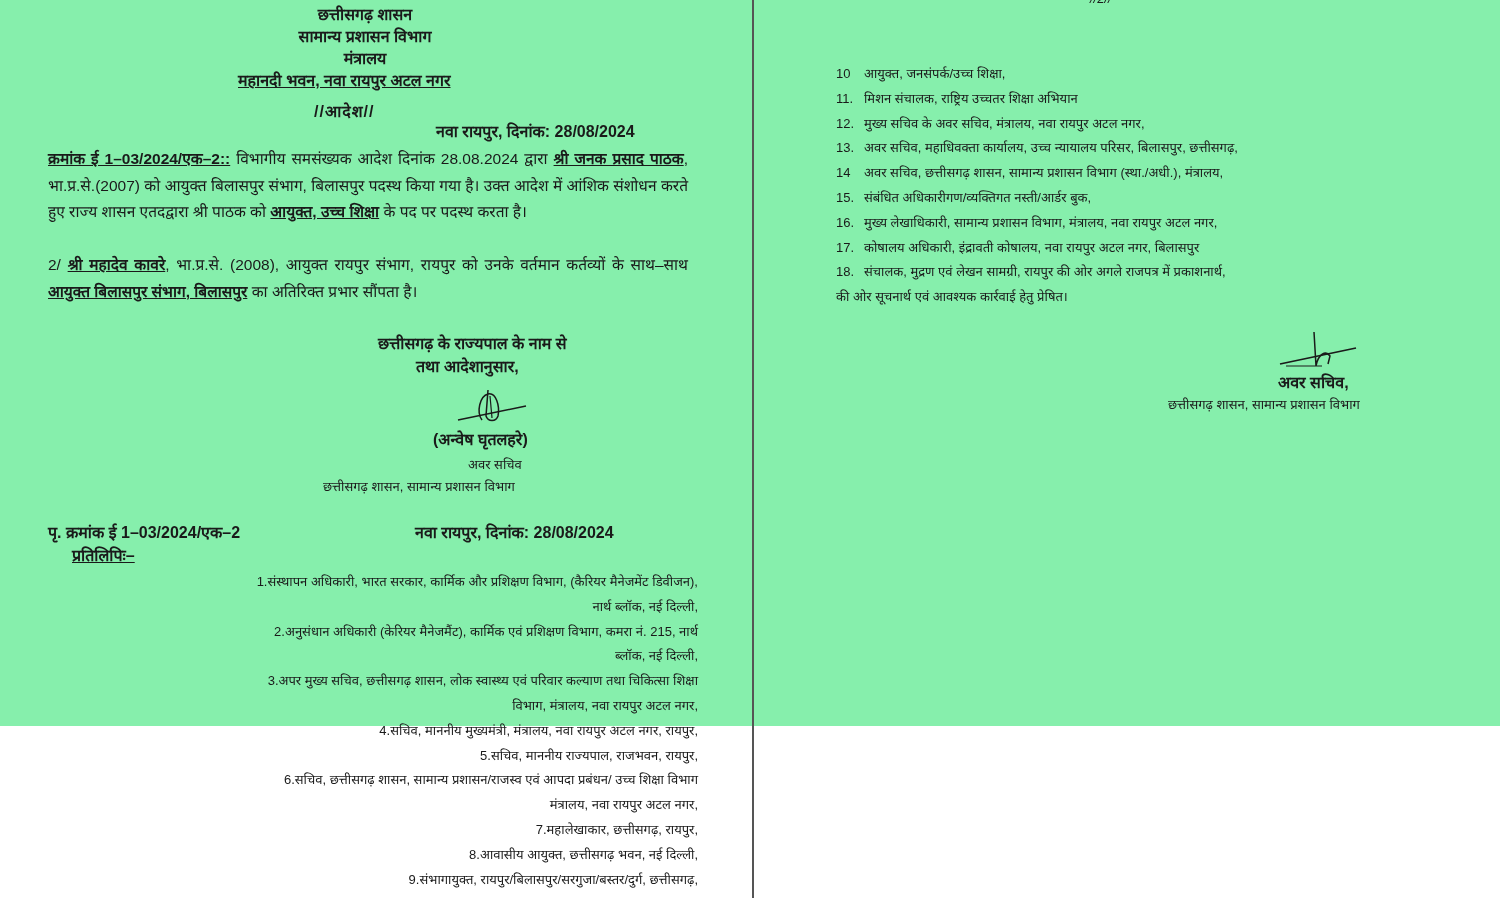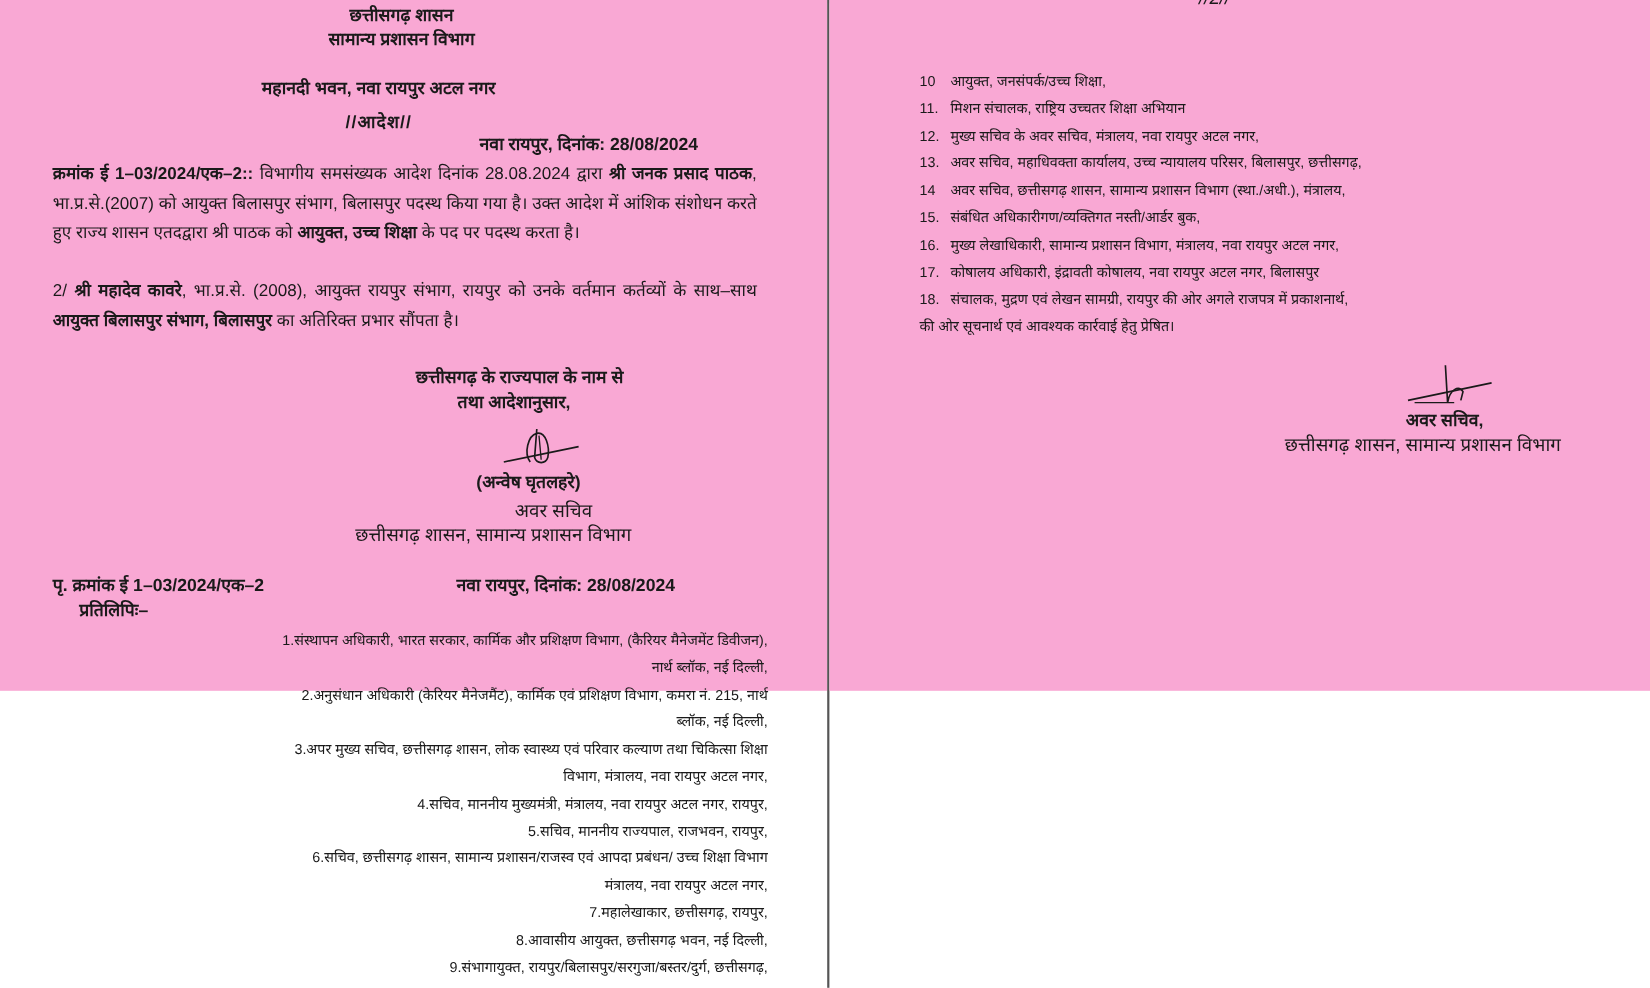--- a/index.html
+++ b/index.html
@@ -1,32 +1,32 @@
 <!DOCTYPE html>
 <html><head>
   <meta charset="utf-8">
   <style>
     html, body { margin: 0; padding: 0; }
     body {
       width: 1500px; height: 898px; overflow: hidden; position: relative;
       background: #ffffff; color: #1a1a1a;
       font-family: "Liberation Sans", "DejaVu Sans", sans-serif;
     }
-    .page { position: absolute; top: 0; height: 628px; background: #f9a8d4; }
+    .page { position: absolute; top: 0; height: 726px; background: #86efac; }
     .page-left { left: 0; width: 752px; }
     .page-right { left: 754px; width: 746px; }
     .divider { position: absolute; left: 752px; top: 0; width: 2px; height: 898px; background: #555; }
     .topline { position: absolute; left: 0; top: 0; width: 1500px; height: 3px; background: #eee; }
 
     .abs { position: absolute; white-space: nowrap; }
     .center { text-align: center; }
     .hdr { font-size: 16px; font-weight: bold; line-height: 22px; }
-    .body-text { font-size: 17px; line-height: 25px; }
-    .b { font-weight: bold; }
-    .u { }
+    .body-text { font-size: 13px; line-height: 25px; }
+    .b { font-weight: bold; text-decoration: underline; }
+    .u { text-decoration: underline; }
 
     .para { position: absolute; left: 48px; width: 640px; font-size: 15.5px; line-height: 26.5px; text-align: justify; white-space: normal; }
     .list { position: absolute; margin: 0; padding: 0; list-style: none; font-size: 13px; line-height: 24.8px; }
     .list li { position: relative; }
     .list-left { left: 48px; width: 650px; top: 570px; text-align: right; }
     .list-left li .num { display: inline-block; width: 20px; }
     .list-left li .txt { display: inline; }
     .list-left li.wrap .txt2 { display: block; padding-left: 22px; }
     .list-right { left: 836px; width: 600px; top: 62px; }
     .list-right li .num { display: inline-block; width: 28px; }
@@ -35,20 +35,21 @@
   </style>
 </head>
 <body>
 
 <div class="topline"></div>
 
 <div class="page page-left">
 
   <div class="abs hdr center" style="left:240px;width:250px;top:4px;">छत्तीसगढ़ शासन</div>
   <div class="abs hdr center" style="left:240px;width:250px;top:26px;">सामान्य प्रशासन विभाग</div>
+  <div class="abs hdr center" style="left:240px;width:250px;top:48px;">मंत्रालय</div>
   <div class="abs hdr u" style="left:238px;top:70px;">महानदी भवन, नवा रायपुर अटल नगर</div>
   <div class="abs hdr" style="left:314px;top:101px;letter-spacing:1px;">//आदेश//</div>
   <div class="abs hdr" style="left:436px;top:121px;">नवा रायपुर, दिनांक: 28/08/2024</div>
 
   <div class="para" style="top:146px;">
     <span class="b">क्रमांक ई 1–03/2024/एक–2::</span><span> विभागीय समसंख्यक आदेश दिनांक 28.08.2024 द्वारा </span><span class="b">श्री जनक प्रसाद पाठक</span><span>, भा.प्र.से.(2007) को आयुक्त बिलासपुर संभाग, बिलासपुर पदस्थ किया गया है। उक्त आदेश में आंशिक संशोधन करते हुए राज्य शासन एतदद्वारा श्री पाठक को </span><span class="b">आयुक्त, उच्च शिक्षा</span><span> के पद पर पदस्थ करता है।</span>
   </div>
 
   <div class="para" style="top:252px;">
     <span>2/ </span><span class="b">श्री महादेव कावरे</span><span>, भा.प्र.से. (2008), आयुक्त रायपुर संभाग, रायपुर को उनके वर्तमान कर्तव्यों के साथ–साथ </span><span class="b">आयुक्त बिलासपुर संभाग, बिलासपुर</span><span> का अतिरिक्त प्रभार सौंपता है।</span>

